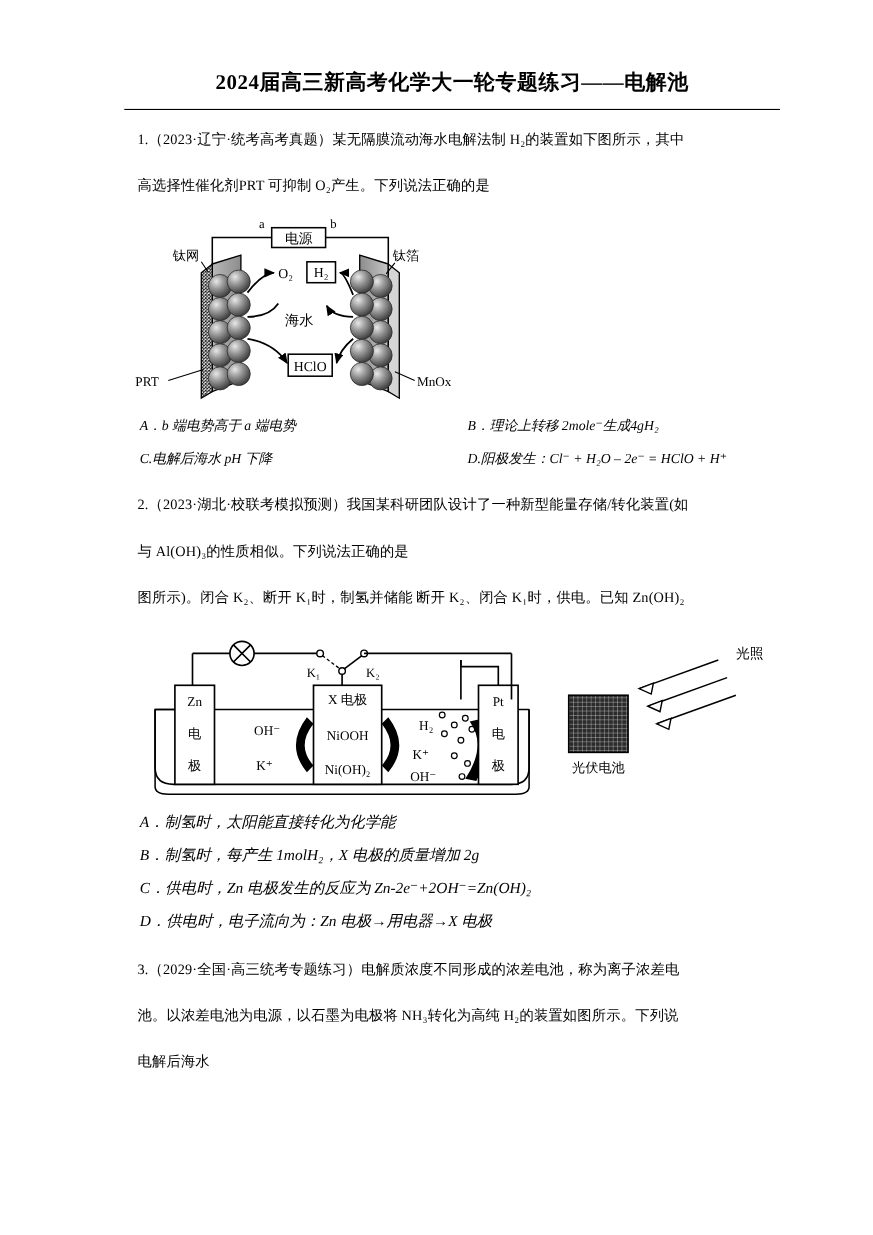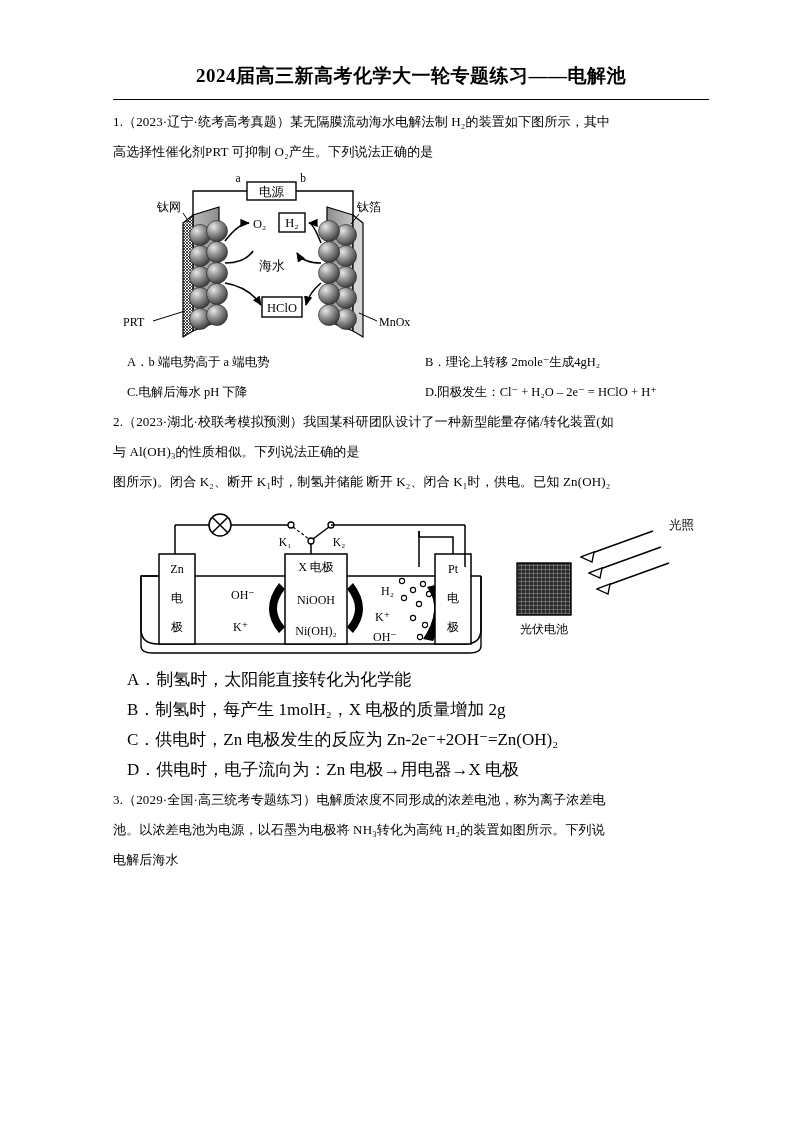--- a/index.html
+++ b/index.html
@@ -46,38 +46,40 @@
   .section-head {
     font-size: 12.5px;
     font-weight: bold;
     margin: 0 0 7px 0;
     line-height: 18px;
   }
   .q-text {
     font-size: 13px;
     line-height: 30px;
     text-align: justify;
-    margin: 0;
+    margin: 12px;
     letter-spacing: 0.15px;
   }
   .opt-row {
     display: flex;
     font-size: 12.5px;
     line-height: 30px;
   }
   .opt-col {
     width: 50%;
     white-space: nowrap;
     padding-left: 14px;
     box-sizing: border-box;
+    font-style: italic;
   }
   .opt-single {
-    font-size: 17px;
+    font-size: 14px;
     line-height: 30px;
     padding-left: 14px;
+    font-style: italic;
   }
 
   .fig-wrap { margin: 4px 0 4px 0; }
   .fig1 { margin-left: 8px; }
   .fig2 { margin-left: 0px; }
 
   
   svg { display: block; }
   .lbl { font-family: "Liberation Serif", "DejaVu Serif", serif; }
 </style>

